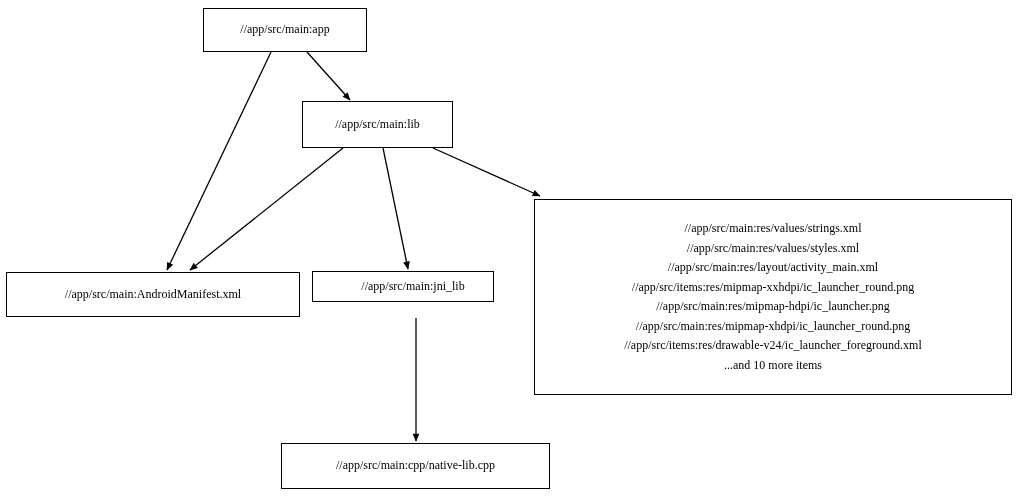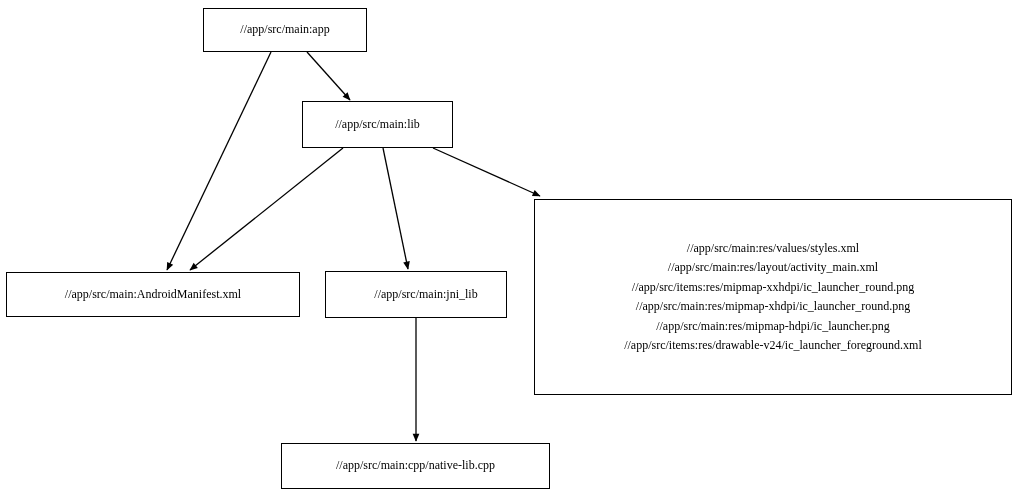--- a/index.html
+++ b/index.html
@@ -34,21 +34,21 @@
     align-items: center;
     justify-content: center;
     text-align: center;
     font-size: 12px;
     line-height: 19.5px;
     white-space: nowrap;
   }
   .node-app           { left: 203px; top: 8px;   width: 164px; height: 44px; }
   .node-lib           { left: 302px; top: 101px; width: 151px; height: 47px; }
   .node-manifest      { left: 6px;   top: 272px; width: 294px; height: 45px; }
-  .node-jni-lib       { left: 325px; top: 271px; width: 182px; height: 47px; padding-left: 20px; }
+  .node-jni-lib       { left: 312px; top: 271px; width: 182px; height: 31px; padding-left: 20px; }
   .node-resources     { left: 534px; top: 199px; width: 478px; height: 196px; }
   .node-native-lib    { left: 281px; top: 443px; width: 269px; height: 46px; }
 </style>
 </head>
 <body>
 
 <div class="stage">
 
   <svg class="edges" viewBox="0 0 1018 496" xmlns="http://www.w3.org/2000/svg">
     <defs>
@@ -74,25 +74,27 @@
 
   <div class="node node-manifest">
     <span>//app/src/main:AndroidManifest.xml</span>
   </div>
 
   <div class="node node-jni-lib">
     <span>//app/src/main:jni_lib</span>
   </div>
 
   <div class="node node-resources">
+    <span>//app/src/main:res/values/strings.xml</span>
     <span>//app/src/main:res/values/styles.xml</span>
     <span>//app/src/main:res/layout/activity_main.xml</span>
     <span>//app/src/items:res/mipmap-xxhdpi/ic_launcher_round.png</span>
+    <span>//app/src/main:res/mipmap-hdpi/ic_launcher.png</span>
     <span>//app/src/main:res/mipmap-xhdpi/ic_launcher_round.png</span>
-    <span>//app/src/main:res/mipmap-hdpi/ic_launcher.png</span>
     <span>//app/src/items:res/drawable-v24/ic_launcher_foreground.xml</span>
+    <span>...and 10 more items</span>
   </div>
 
   <div class="node node-native-lib">
     <span>//app/src/main:cpp/native-lib.cpp</span>
   </div>
 
 </div>
 
 </body></html>

